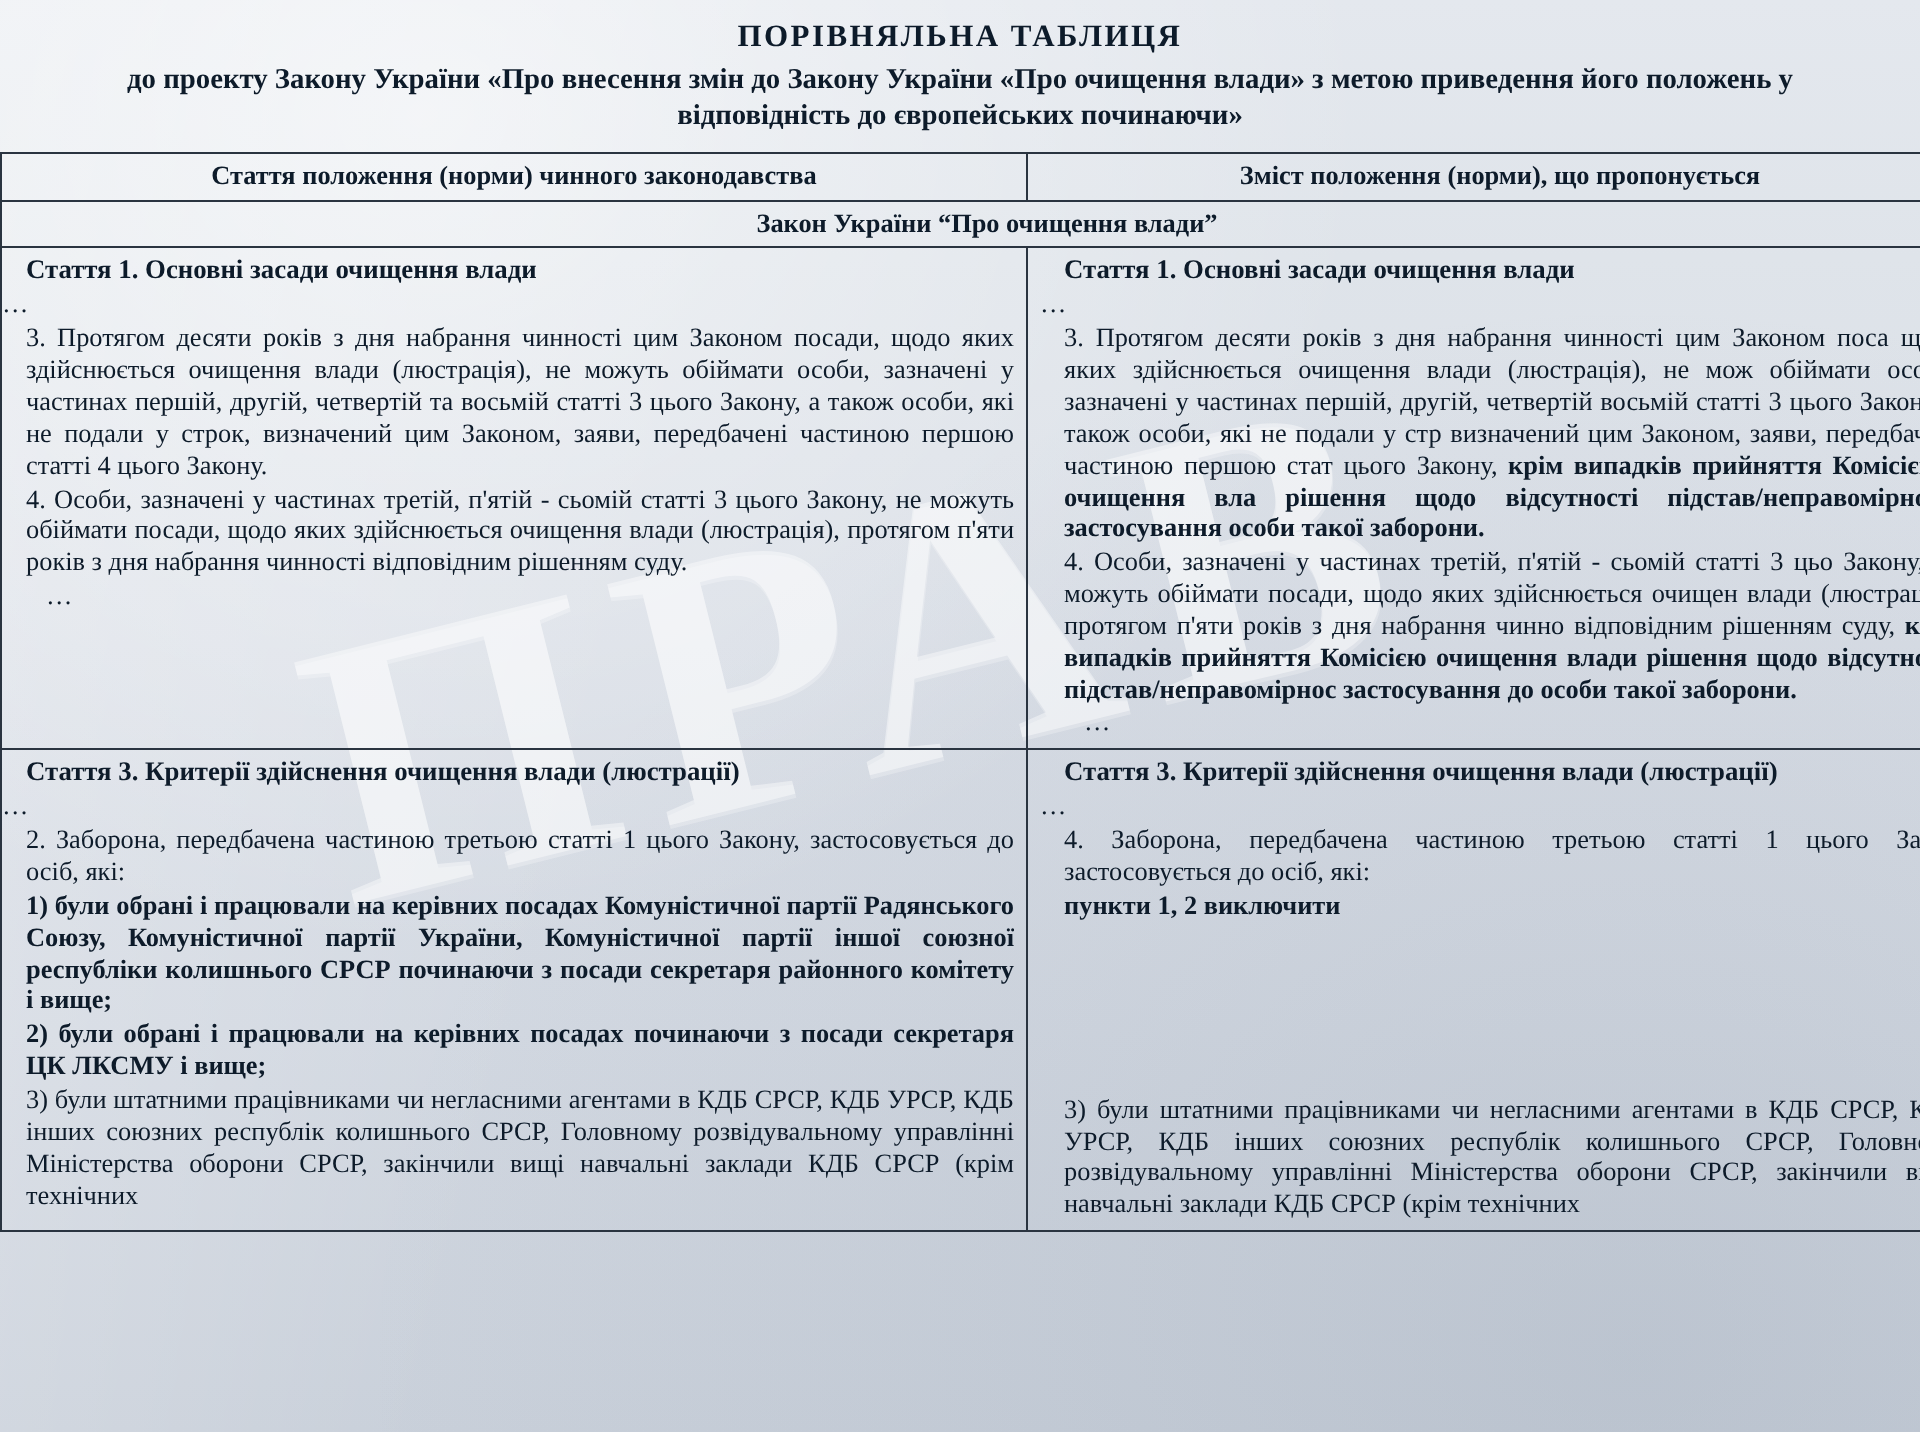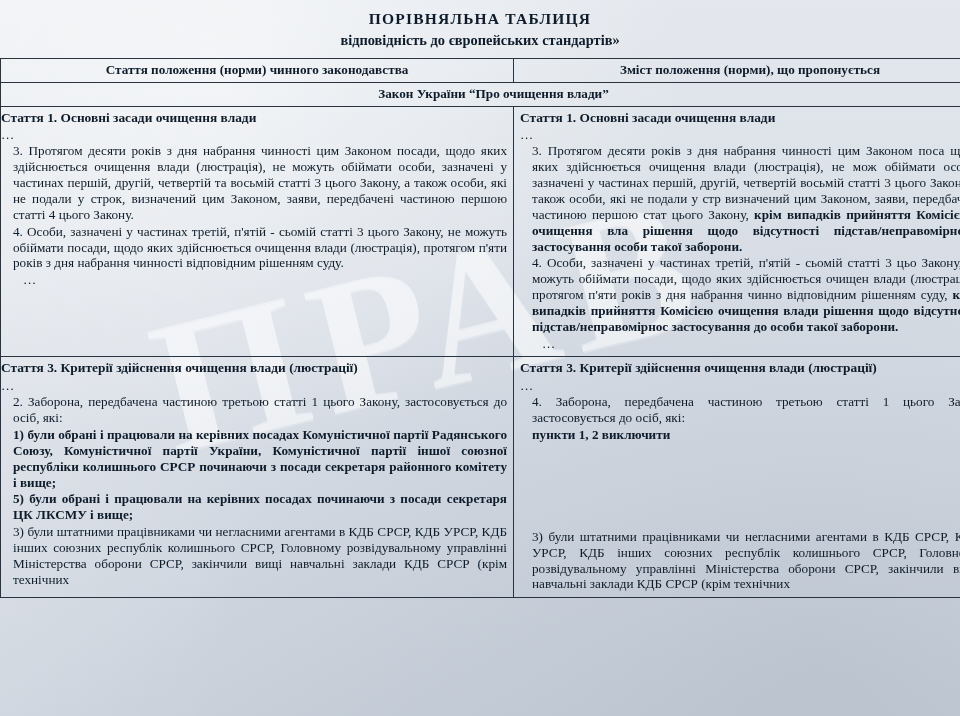--- a/index.html
+++ b/index.html
@@ -93,21 +93,21 @@
   }
   .lawrow td {
     text-align: center;
     font-weight: bold;
     font-size: 14.2px;
     padding: 4px 4px 5px 4px;
   }
   .art-head {
     font-weight: bold;
     font-size: 13.4px;
-    margin: 0 0 1px 0;
+    margin: 0 0 1px 12px;
   }
   p.p {
     margin: 0 0 1px 12px;
     text-align: justify;
     text-justify: inter-word;
     hyphens: none;
   }
   p.dots {
     margin: 0 0 1px 0;
     text-align: left;
@@ -132,21 +132,22 @@
 <body>
 
 <div class="page">
 
   <div class="watermark">ПРАВ</div>
 
   <div class="content">
 
     <div class="doc-title">ПОРІВНЯЛЬНА ТАБЛИЦЯ</div>
     <div class="doc-subtitle">
-      <div class="line2">відповідність до європейських стандартів»</div>
+      <div>до проекту Закону України «Про внесення змін до Закону України «Про очищення влади» з метою приведення його положень у</div>
+      <div class="line2">відповідність до європейських починаючи»</div>
     </div>
 
     <table class="cmp">
       <tbody>
           <tr class="hdr">
         <td class="col-left">Стаття положення (норми) чинного законодавства</td>
         <td class="col-right">Зміст положення (норми), що пропонується</td>
       </tr>
 
       <tr class="lawrow">
@@ -174,21 +175,21 @@
         </td>
       </tr>
 
       <tr>
         <td class="col-left">
           <div class="cell-inner clip-l">
             <p class="art-head">Стаття 3. Критерії здійснення очищення влади (люстрації)</p>
             <p class="dots">…</p>
             <p class="p">2. Заборона, передбачена частиною третьою статті 1 цього Закону, застосовується до осіб, які:</p>
             <p class="p bold-list">1) були обрані і працювали на керівних посадах Комуністичної партії Радянського Союзу, Комуністичної партії України, Комуністичної партії іншої союзної республіки колишнього СРСР починаючи з посади секретаря районного комітету і вище;</p>
-            <p class="p bold-list">5) були обрані і працювали на керівних посадах починаючи з посади секретаря ЦК ЛКСМУ і вище;</p>
+            <p class="p bold-list">2) були обрані і працювали на керівних посадах починаючи з посади секретаря ЦК ЛКСМУ і вище;</p>
             <p class="p">3) були штатними працівниками чи негласними агентами в КДБ СРСР, КДБ УРСР, КДБ інших союзних республік колишнього СРСР, Головному розвідувальному управлінні Міністерства оборони СРСР, закінчили вищі навчальні заклади КДБ СРСР (крім технічних</p>
           </div>
         </td>
         <td class="col-right">
           <div class="cell-inner">
             <p class="art-head">Стаття 3. Критерії здійснення очищення влади (люстрації)</p>
             <p class="dots">…</p>
             <p class="p">4. Заборона, передбачена частиною третьою статті 1 цього Закон застосовується до осіб, які:</p>
             <p class="p bold-list">пункти 1, 2 виключити</p>
             <p class="p" style="margin-top:86px;">3) були штатними працівниками чи негласними агентами в КДБ СРСР, КДБ УРСР, КДБ інших союзних республік колишнього СРСР, Головному розвідувальному управлінні Міністерства оборони СРСР, закінчили вищі навчальні заклади КДБ СРСР (крім технічних</p>

